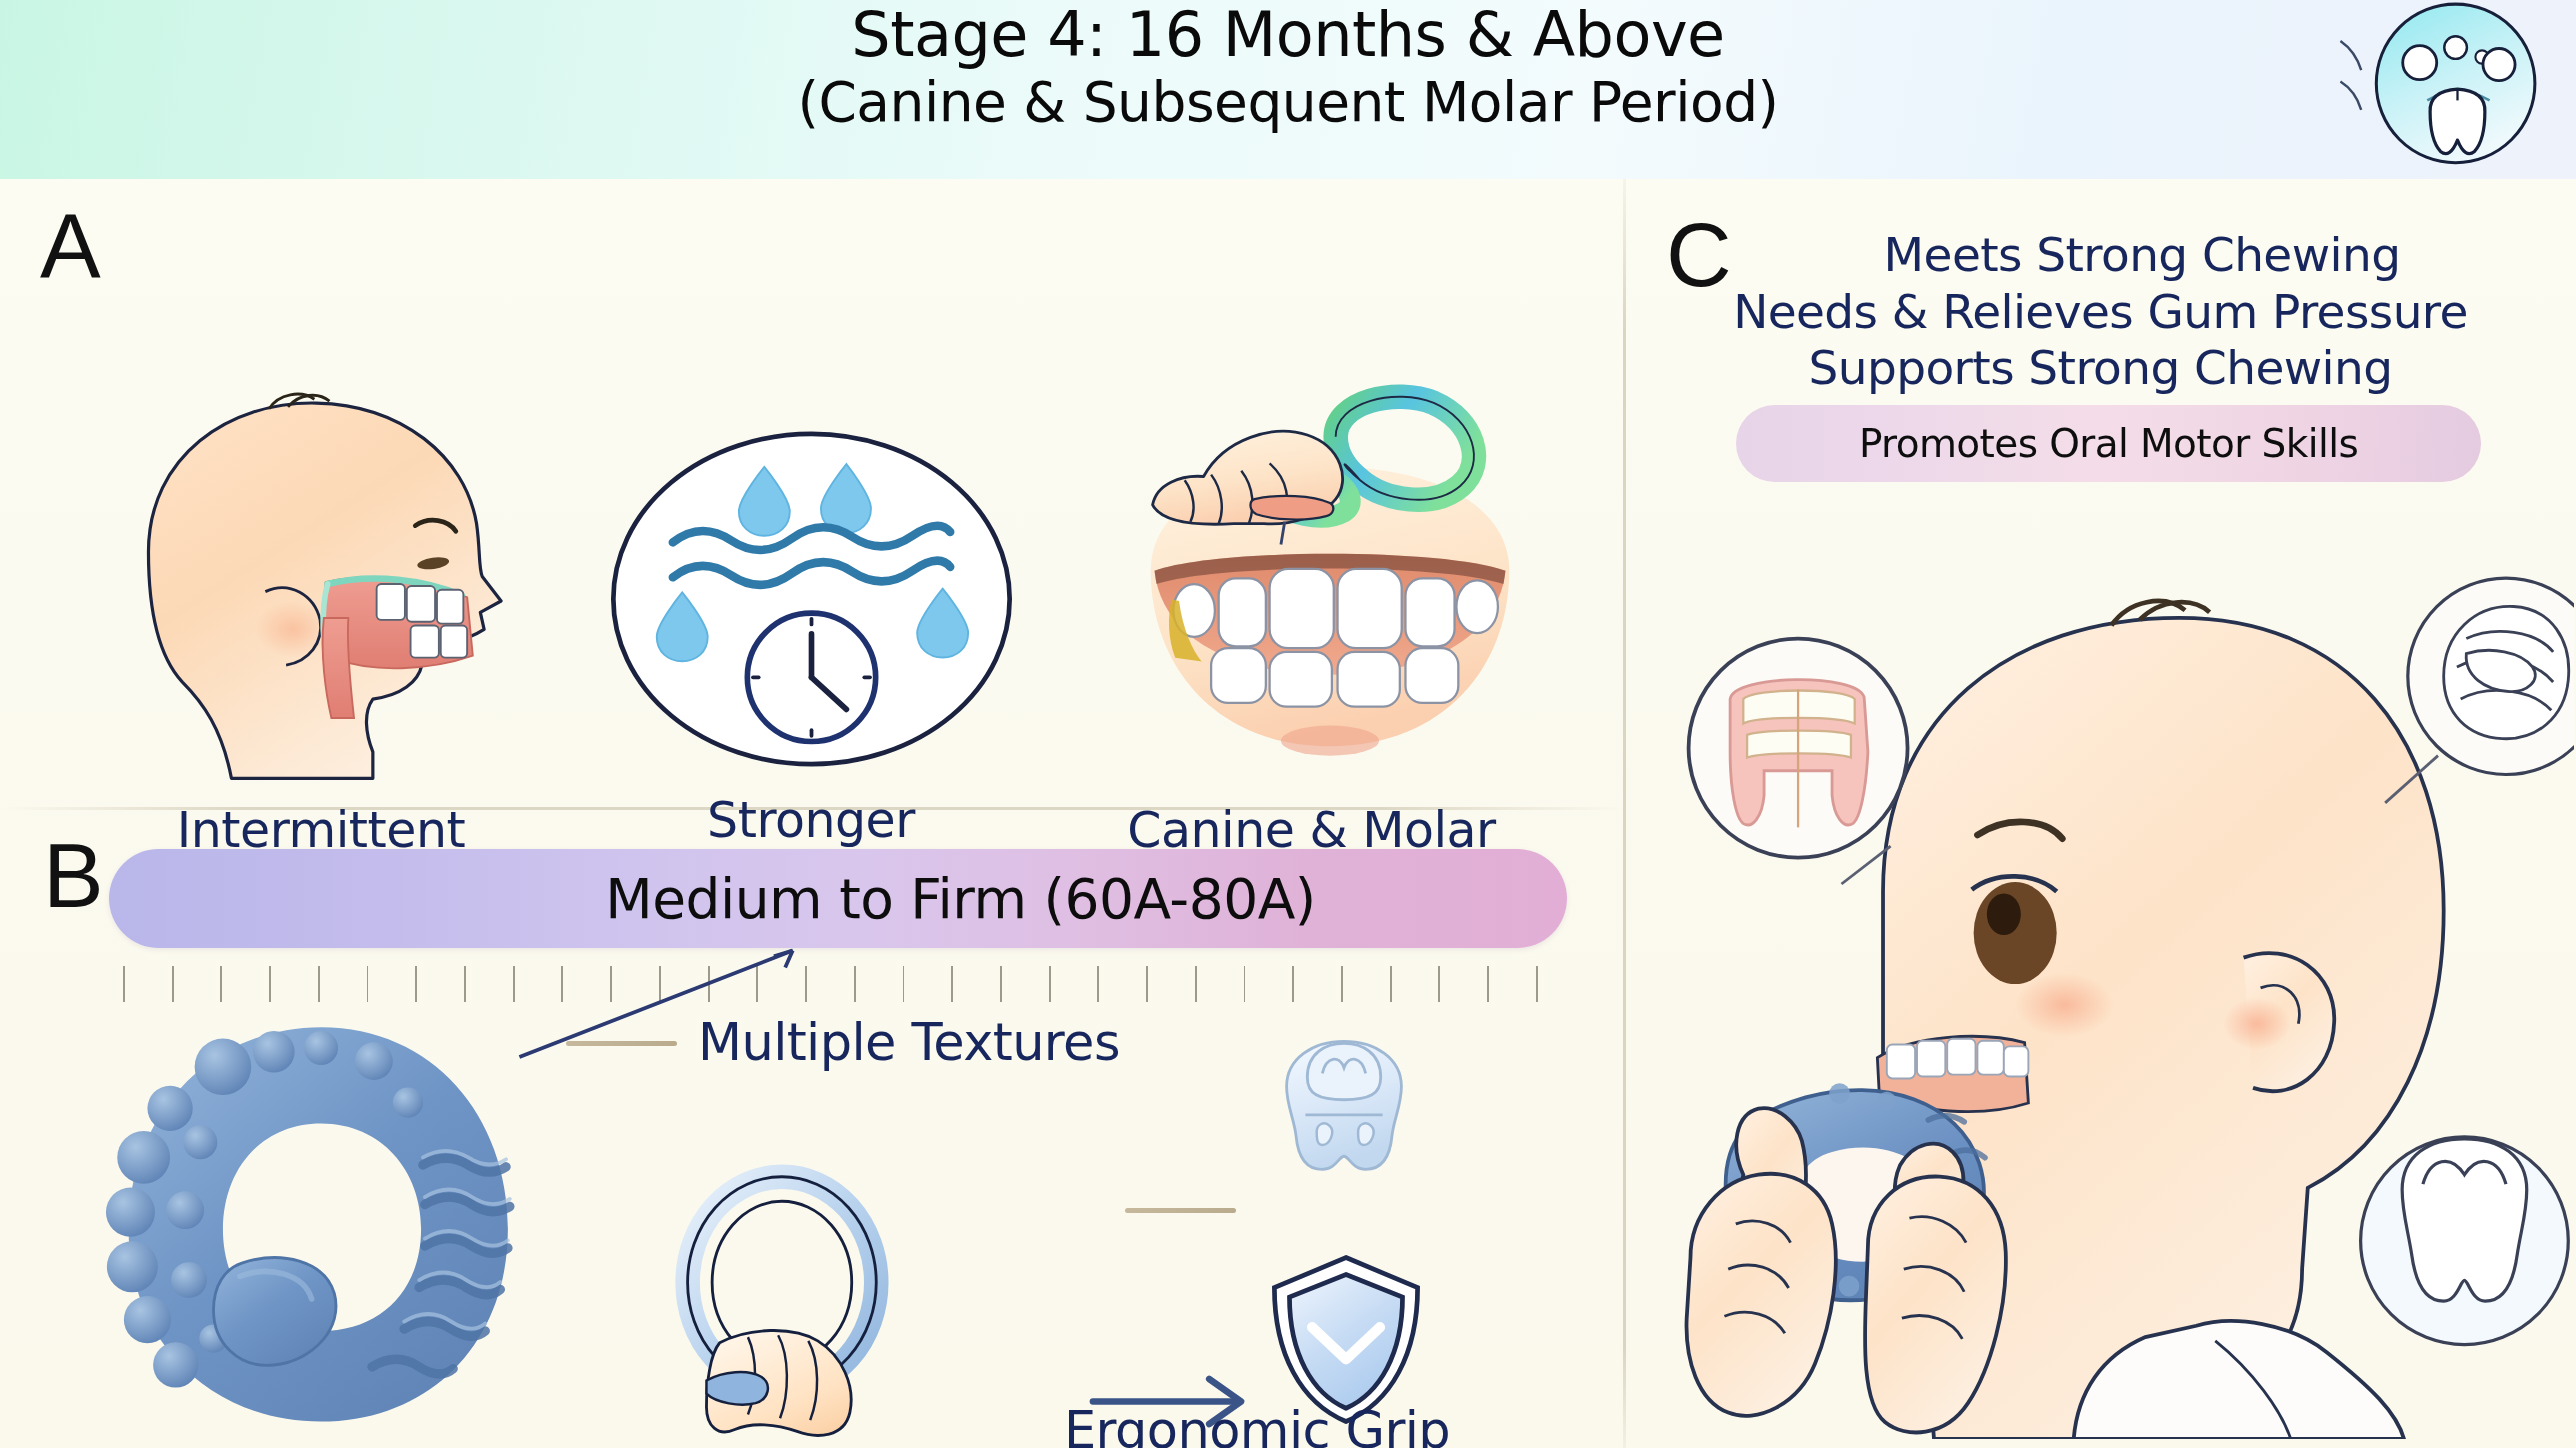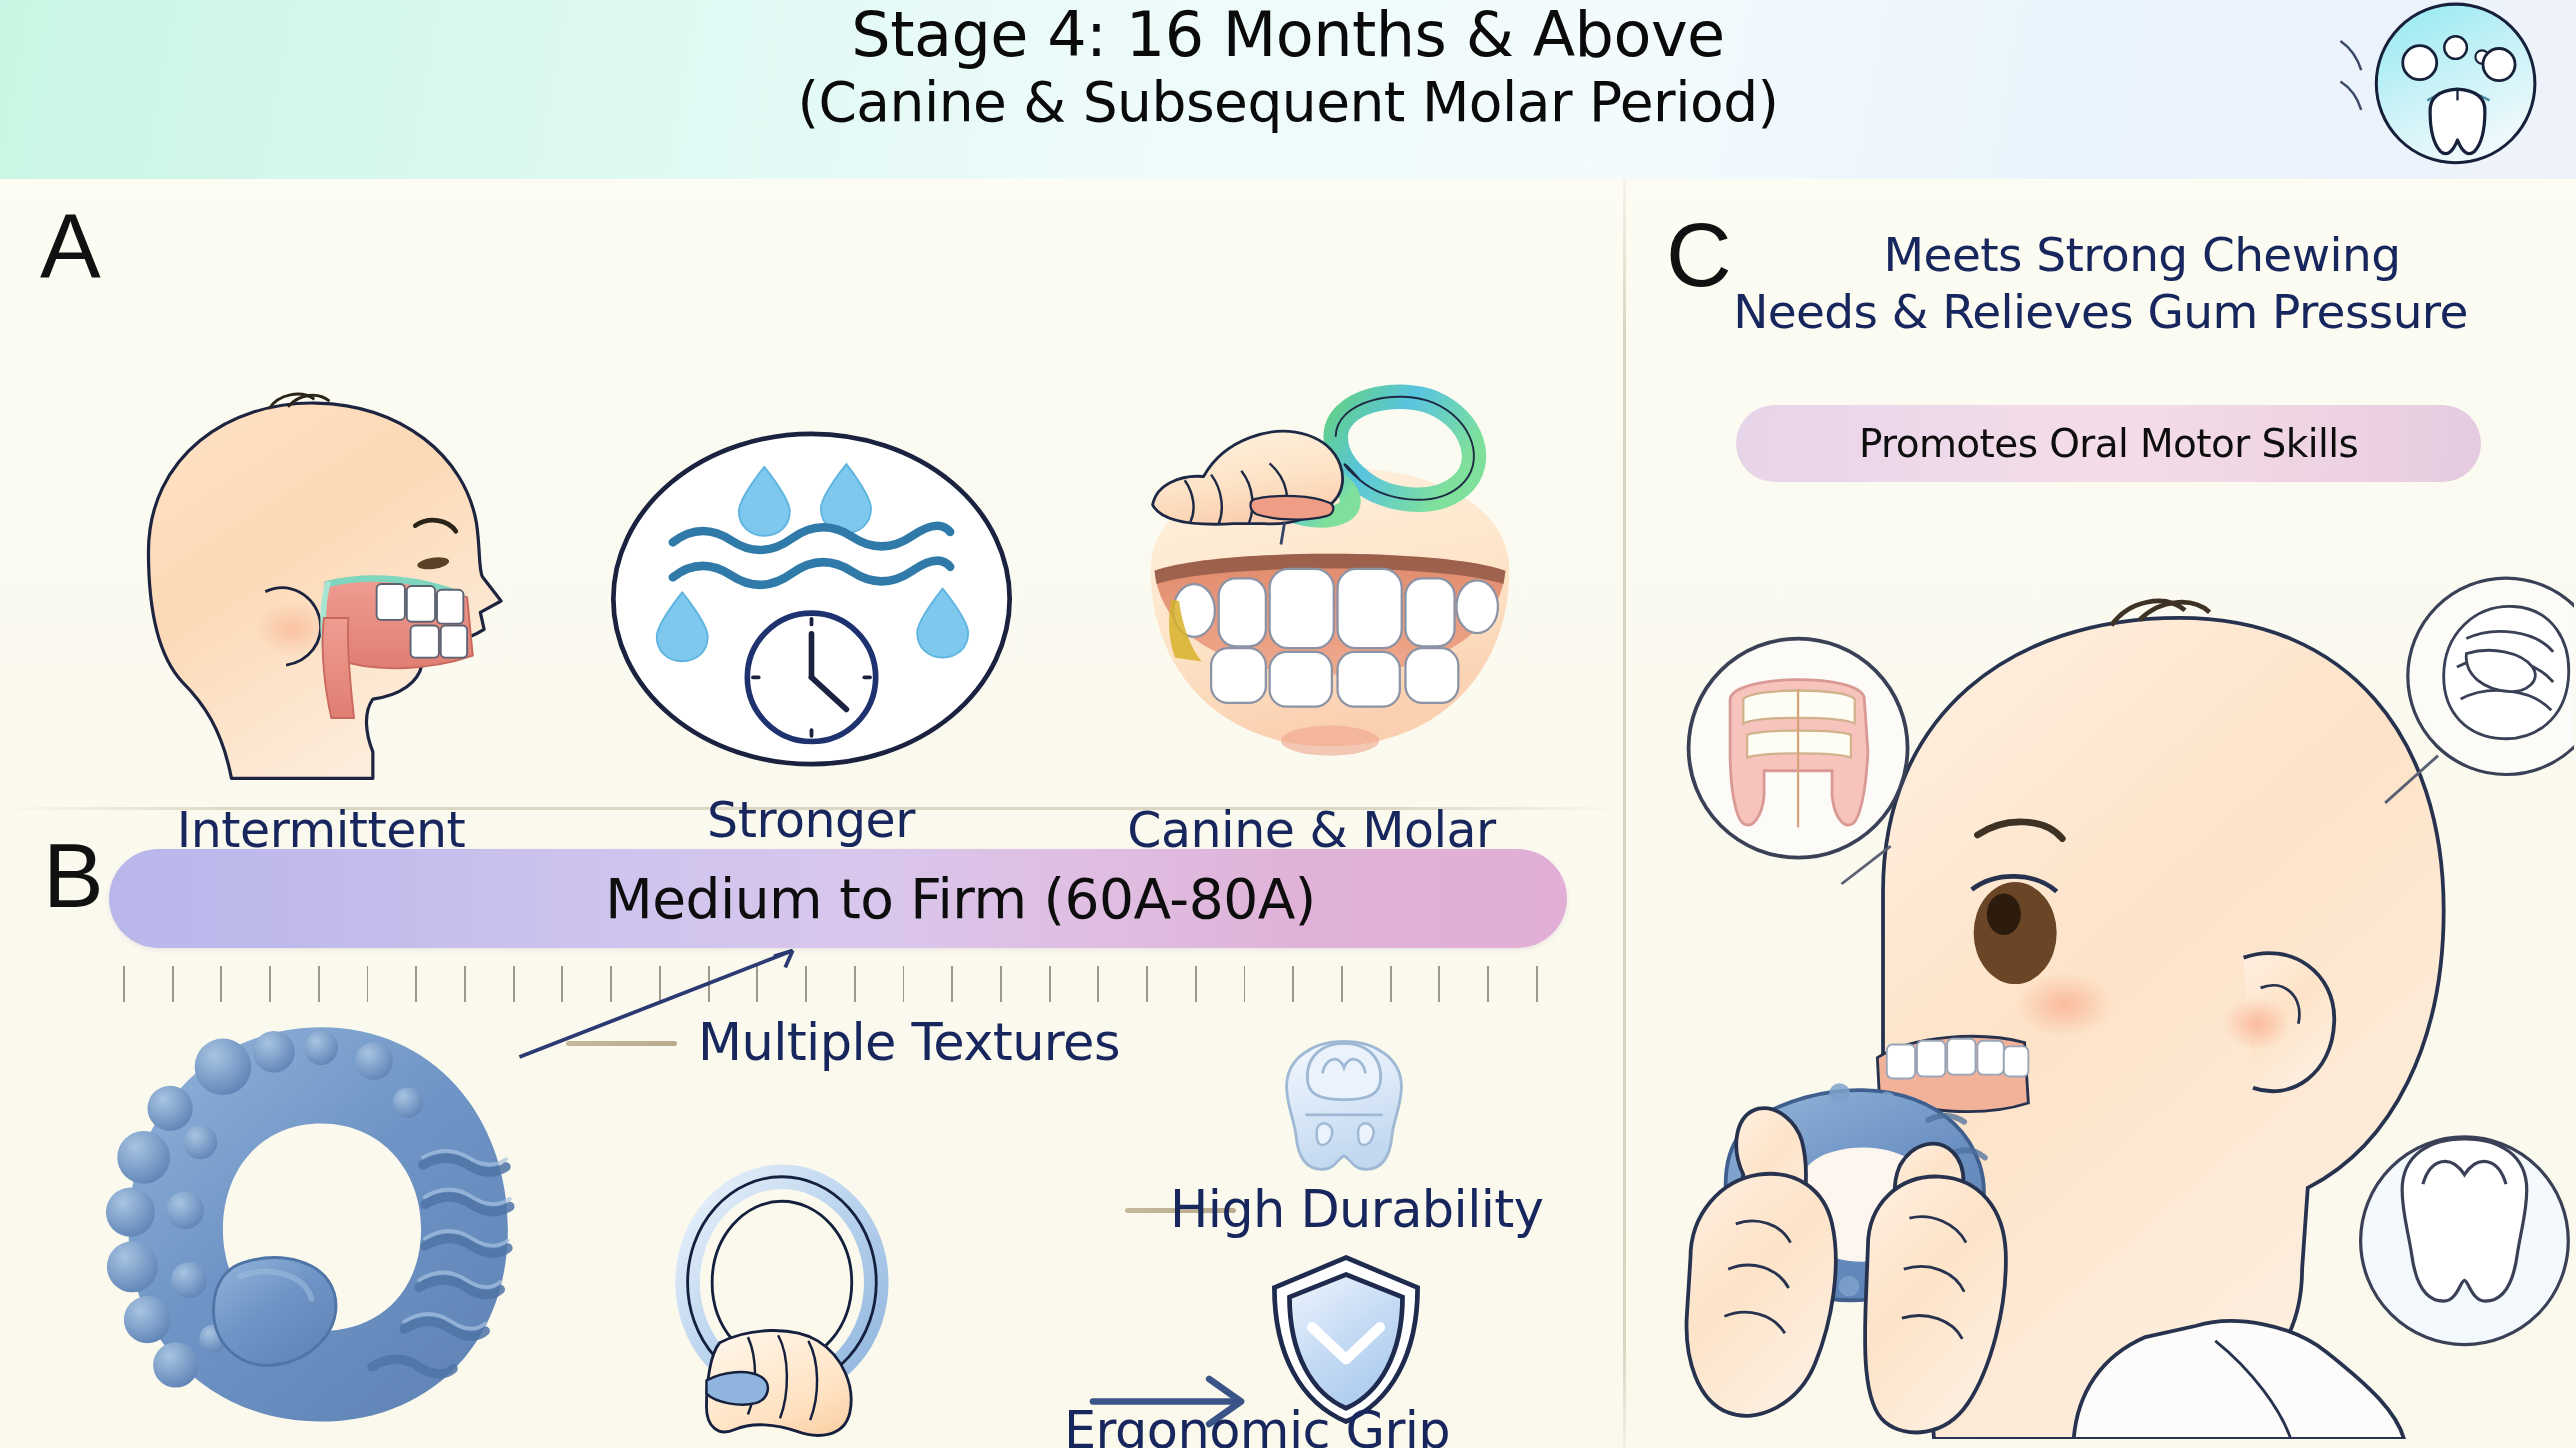--- a/index.html
+++ b/index.html
@@ -415,21 +415,20 @@
       <g fill="none" stroke="#15203e" stroke-width="2.6">
         <path d="M92 192 C102 214 102 250 92 274"></path>
         <path d="M124 190 C136 212 136 252 126 278"></path>
         <path d="M156 196 C168 218 168 254 158 280"></path>
       </g>
       <path d="M48 238 C66 228 92 226 106 234 C118 242 114 258 100 262
                C84 266 58 262 48 252 Z" fill="#8fb4dd" stroke="#15203e" stroke-width="2.6"></path>
     </svg>
 
     <div class="b-dash" style="left:1125px;top:401px;width:111px;"></div>
-    <div class="b-label" style="left:1170px;top:373px;">High Durability</div>
 
     <svg style="position:absolute;left:1085px;top:557px;width:179px;height:75px;" viewBox="0 0 190 80">
       <path d="M8 40 L162 40" stroke="#3a5488" stroke-width="7" stroke-linecap="round" fill="none"></path>
       <path d="M132 16 L166 40 L132 64" stroke="#3a5488" stroke-width="7" fill="none" stroke-linecap="round" stroke-linejoin="round"></path>
     </svg>
 
     <svg style="position:absolute;left:1261px;top:443px;width:170px;height:179px;" viewBox="0 0 180 190">
       <defs>
         <linearGradient id="shG" x1="0.2" y1="0" x2="0.8" y2="1">
           <stop offset="0%" stop-color="#e8f1fc"></stop>
@@ -443,20 +442,21 @@
     </svg>
 
     <div class="b-label" style="left:1064px;top:594px;">Ergonomic Grip</div>
   </div>
 
   <div class="panel-letter" id="letter-c">C</div>
 
   <div id="panel-c">
     <div class="c-line" id="c-l2">Needs &amp; Relieves Gum Pressure</div>
     <div class="c-line" id="c-l1">Meets Strong Chewing</div>
+    <div class="c-line" id="c-l3">Supports Strong Chewing</div>
     <div id="c-pill">Promotes Oral Motor Skills</div>
 
     <svg id="fig-baby-chew" viewBox="0 0 1000 980">
       <defs>
         <linearGradient id="skinC" x1="0.2" y1="0" x2="0.8" y2="1">
           <stop offset="0%" stop-color="#ffeedd"></stop>
           <stop offset="40%" stop-color="#fde3c8"></stop>
           <stop offset="100%" stop-color="#fdf1e4"></stop>
         </linearGradient>
         <radialGradient id="blushC" cx="0.5" cy="0.5" r="0.5">

